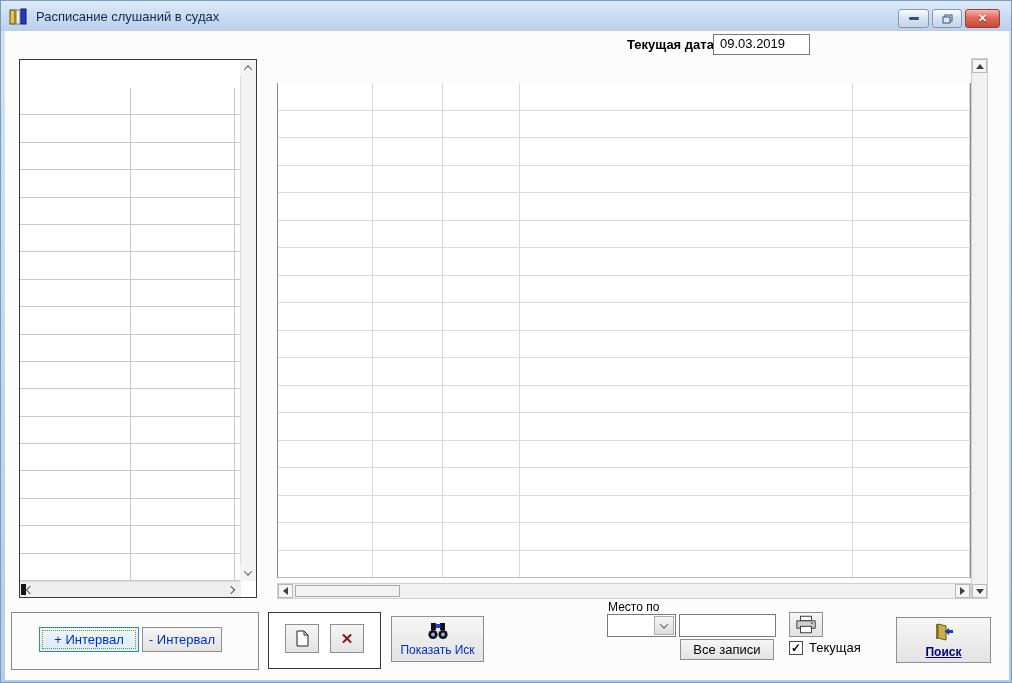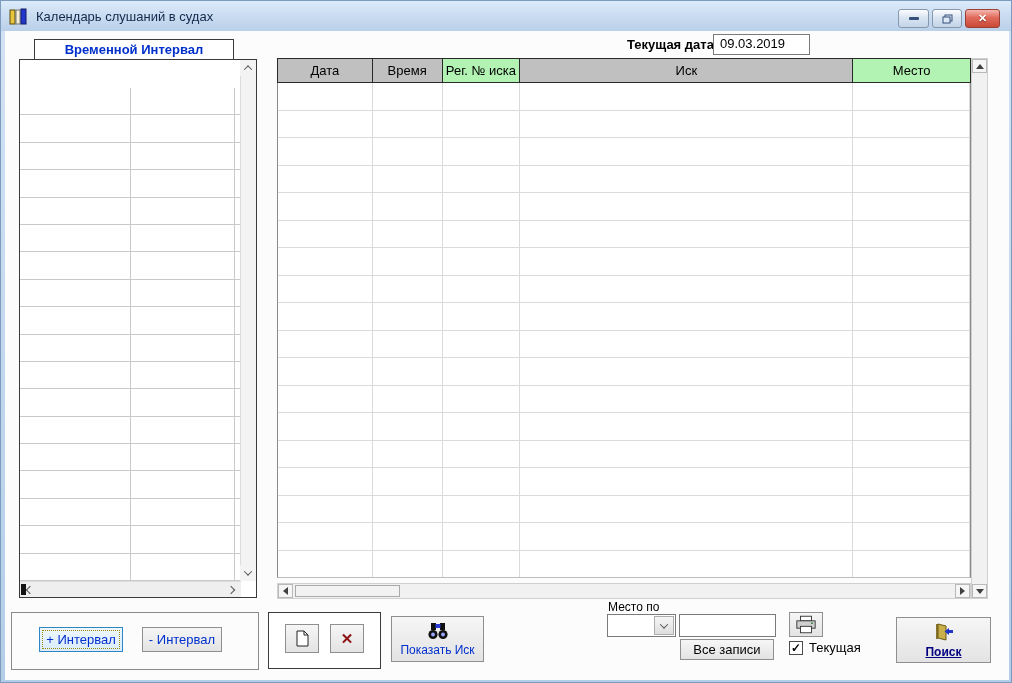--- a/index.html
+++ b/index.html
@@ -129,40 +129,39 @@
 <body>
 
 <div class="window">
 
   <div class="titlebar">
     <svg width="20" height="17" viewBox="0 0 20 17">
       <rect x="1" y="2" width="5" height="14" fill="#e8c53c" stroke="#5a4a10"></rect>
       <rect x="7" y="2" width="4" height="14" fill="#f4f0d8" stroke="#777"></rect>
       <rect x="12" y="1" width="5" height="15" fill="#2238cc" stroke="#101a66"></rect>
     </svg>
-    <span class="title-text">Календарь слушаний в судах</span>
+    <span class="title-text">Расписание слушаний в судах</span>
     <div class="winbtns">
       <div class="wbtn min">
         <span class="min-glyph"></span>
       </div>
       <div class="wbtn res">
         <svg width="11" height="10" viewBox="0 0 11 10">
           <rect x="3" y="1" width="7" height="6" fill="none" stroke="#35507a"></rect>
           <rect x="1" y="3" width="7" height="6" fill="#dce8f6" stroke="#35507a"></rect>
         </svg>
       </div>
       <div class="wbtn close">
         <span>✕</span>
       </div>
     </div>
   </div>
 
   <div class="client"></div>
 
-  <div class="interval-title">Временной Интервал</div>
 
   <div class="left-table">
     <div class="lt-body" id="lt-body">
         <div class="lt-row">
           <div class="lt-cell" style="width: 111px;"></div>
           <div class="lt-cell" style="width: 104px;"></div>
         </div>
         <div class="lt-row">
           <div class="lt-cell" style="width: 111px;"></div>
           <div class="lt-cell" style="width: 104px;"></div>
@@ -245,33 +244,26 @@
       <div class="sb-end" style="left:2px; top:0; background:transparent;">
         <i class="chev left"></i>
       </div>
       <div class="sb-end" style="right:2px; top:0; background:transparent;">
         <i class="chev right"></i>
       </div>
     </div>
   </div>
 
   <div class="groupbox" style="left:10px; top:611px; width:248px; height:58px;"></div>
-  <div class="btn interval-btn focused blue-text" style="left:38px; top:626px; width:84px;">+ Интервал</div>
+  <div class="btn interval-btn focused blue-text" style="left:38px; top:626px; width:100px;">+ Интервал</div>
   <div class="btn interval-btn blue-text" style="left:141px; top:626px; width:80px;">- Интервал</div>
 
   <div class="date-label">Текущая дата</div>
   <div class="date-box">09.03.2019</div>
 
-  <div class="main-header" id="mt-header">
-      <div class="mt-hcell" style="width: 95px; background: rgb(192, 192, 192);">Дата</div>
-      <div class="mt-hcell" style="width: 70px; background: rgb(192, 192, 192);">Время</div>
-      <div class="mt-hcell" style="width: 78px; background: rgb(178, 242, 178);">Рег. № иска</div>
-      <div class="mt-hcell" style="width: 334px; background: rgb(192, 192, 192);">Иск</div>
-      <div class="mt-hcell" style="width: 117px; background: rgb(178, 242, 178);">Место</div>
-    </div>
   <div class="main-body" id="mt-body">
       <div class="mt-row">
         <div class="mt-cell" style="width: 95px;"></div>
         <div class="mt-cell" style="width: 70px;"></div>
         <div class="mt-cell" style="width: 78px;"></div>
         <div class="mt-cell" style="width: 334px;"></div>
         <div class="mt-cell" style="width: 117px;"></div>
       </div>
       <div class="mt-row">
         <div class="mt-cell" style="width: 95px;"></div>

